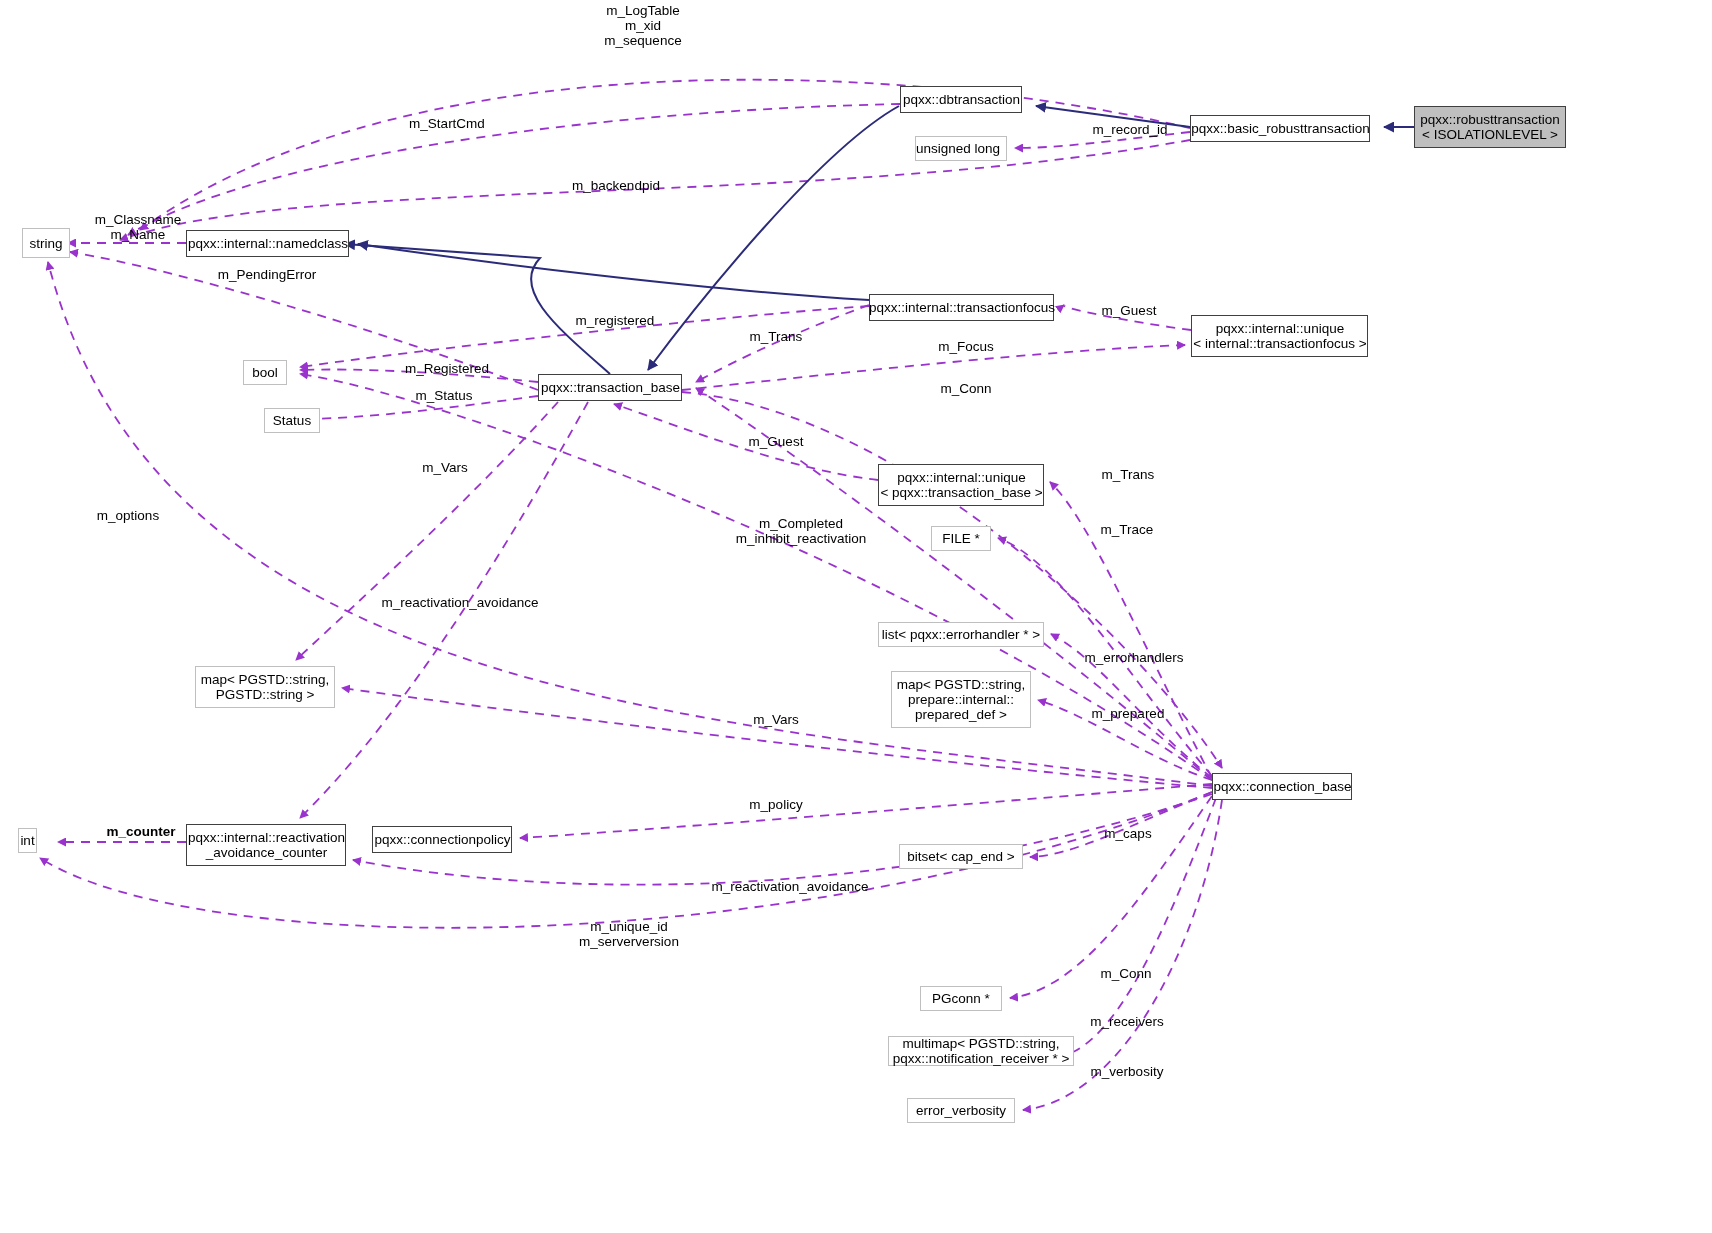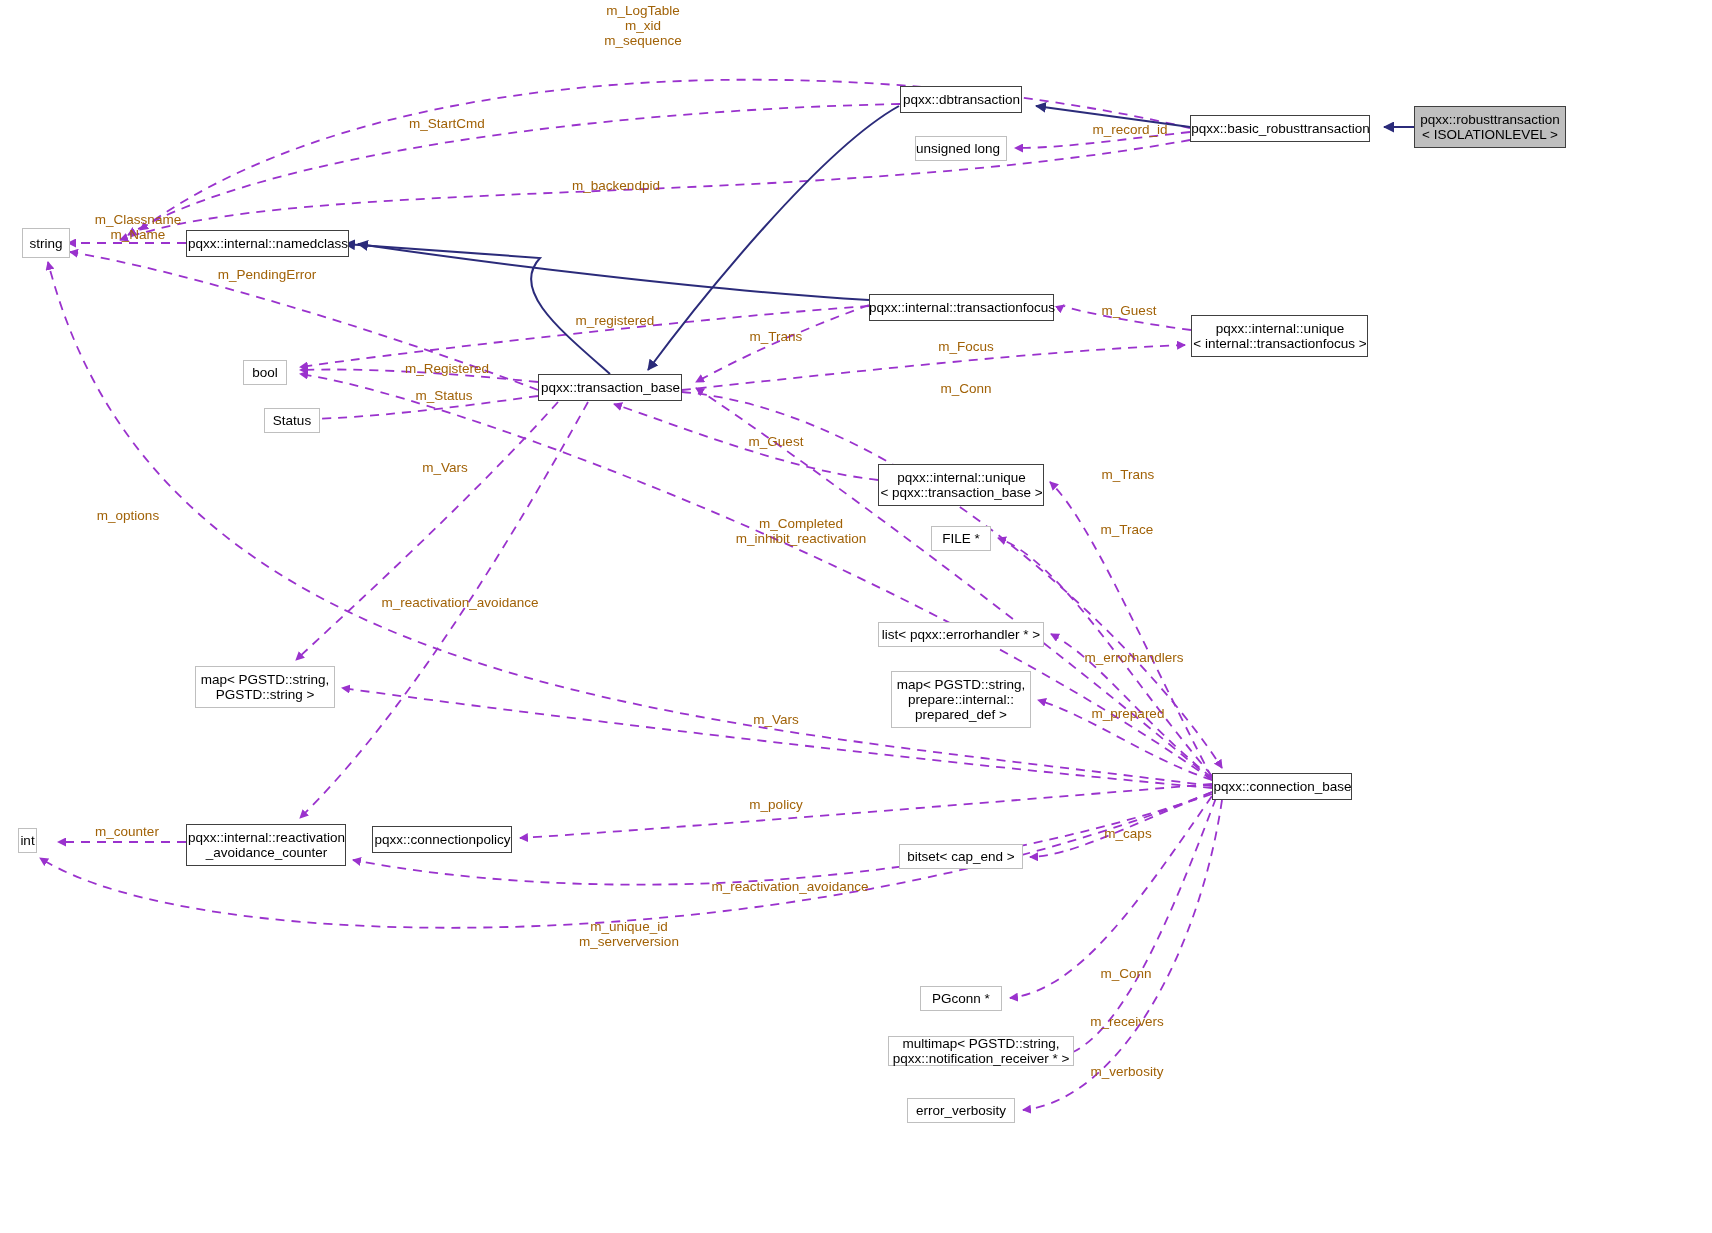--- a/index.html
+++ b/index.html
@@ -51,21 +51,21 @@
     background: #bfbfbf;
     border: 1.5px solid #404040;
   }
   .node .ln {
     display: block;
   }
   .elabel {
     position: absolute;
     font-size: 13.5px;
     line-height: 15px;
-    color: #a16207;
+    color: #000000;
     white-space: nowrap;
     text-align: center;
     background: transparent;
   }
   .elabel .ln { display: block; }
 </style>
 </head>
 <body>
 
 <div id="canvas">
@@ -358,21 +358,21 @@
   </div>
 
   <div class="elabel" style="left:745px;top:712px;width:62px;">
     <span class="ln">m_Vars</span>
   </div>
 
   <div class="elabel" style="left:741px;top:797px;width:70px;">
     <span class="ln">m_policy</span>
   </div>
 
-  <div class="elabel" style="left:86px;top:824px;width:82px;">
+  <div class="elabel" style="left:100px;top:824px;width:82px;font-weight:bold;">
     <span class="ln">m_counter</span>
   </div>
 
   <div class="elabel" style="left:1097px;top:826px;width:62px;">
     <span class="ln">m_caps</span>
   </div>
 
   <div class="elabel" style="left:700px;top:879px;width:180px;">
     <span class="ln">m_reactivation_avoidance</span>
   </div>

